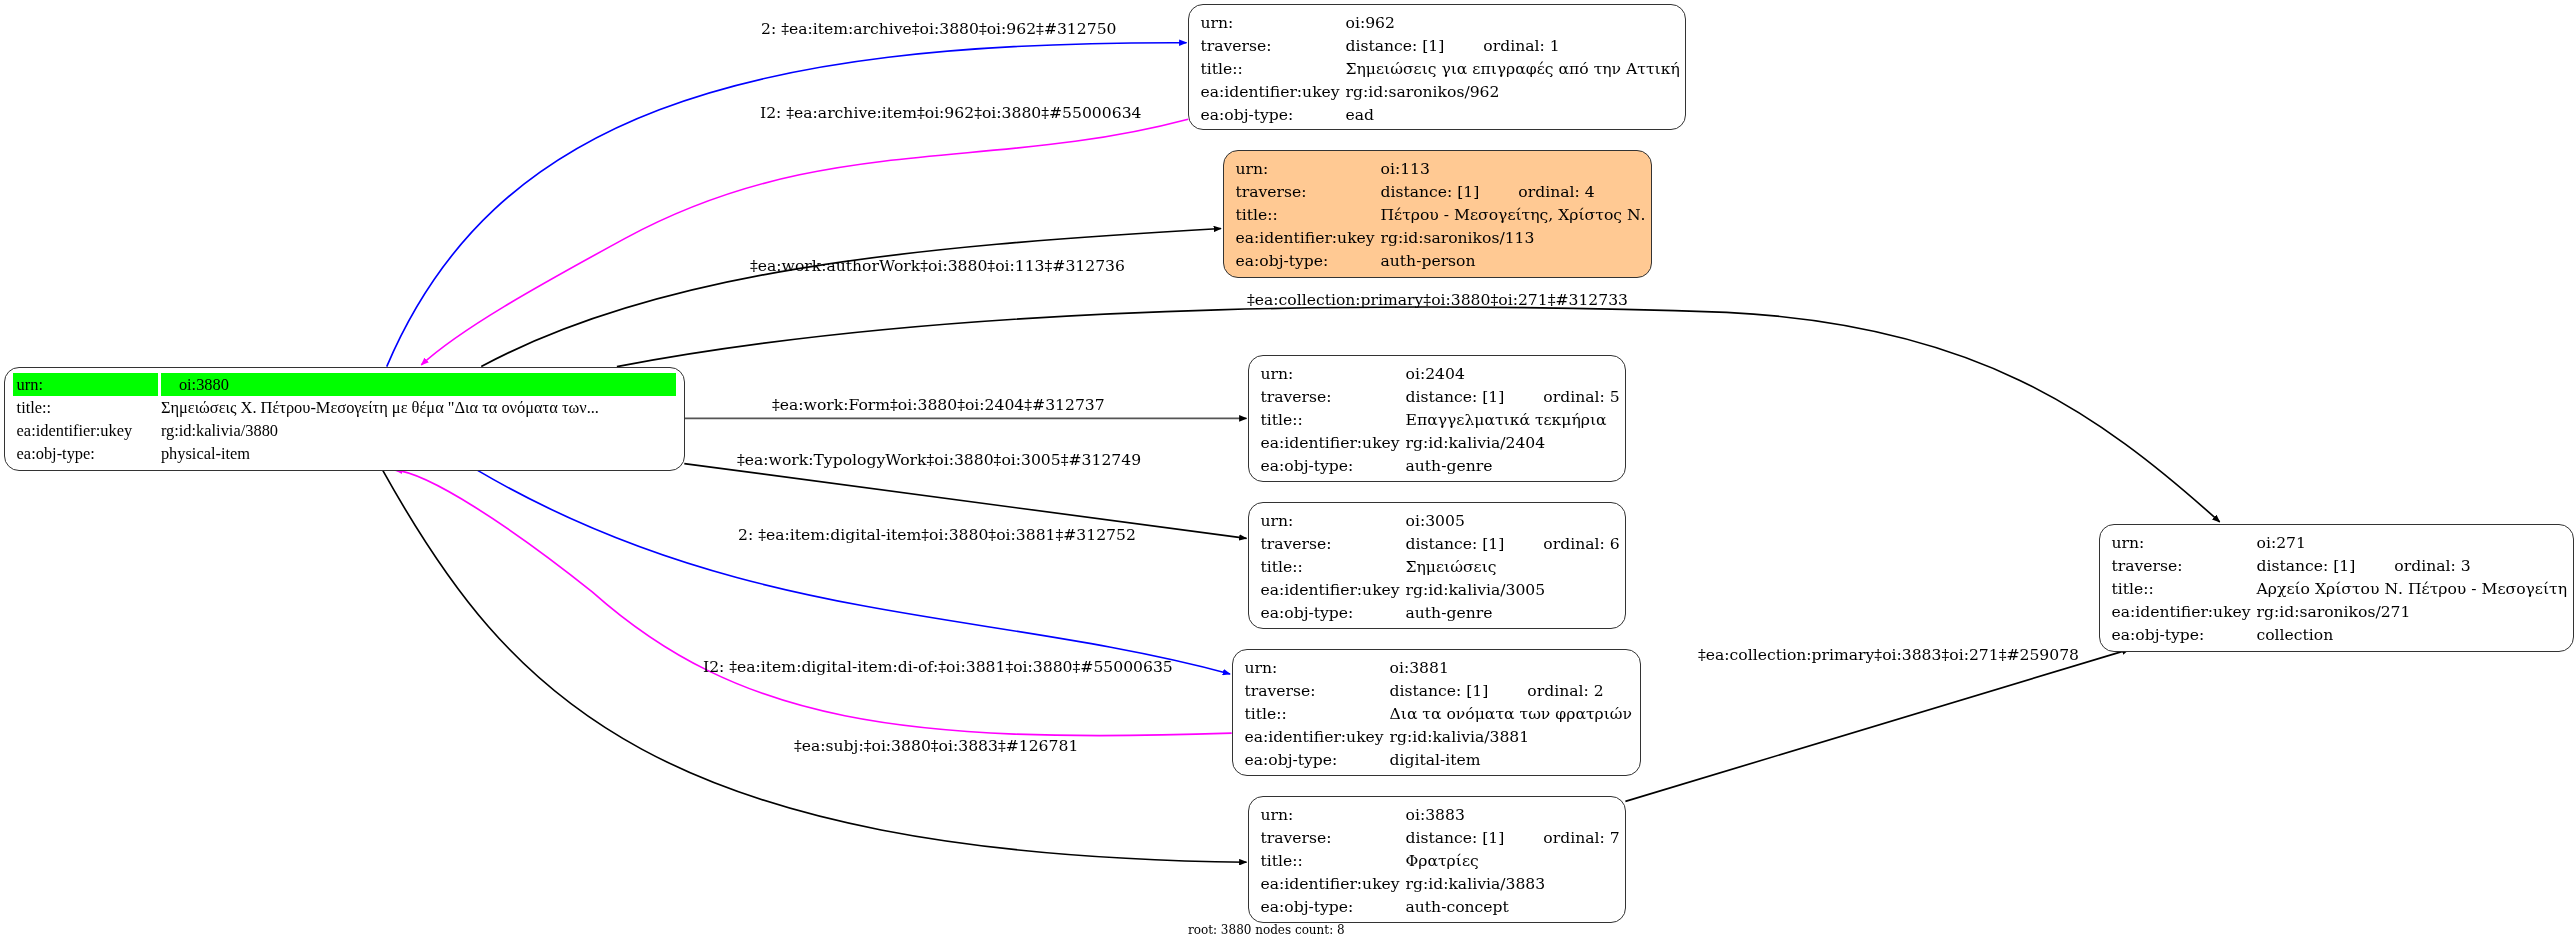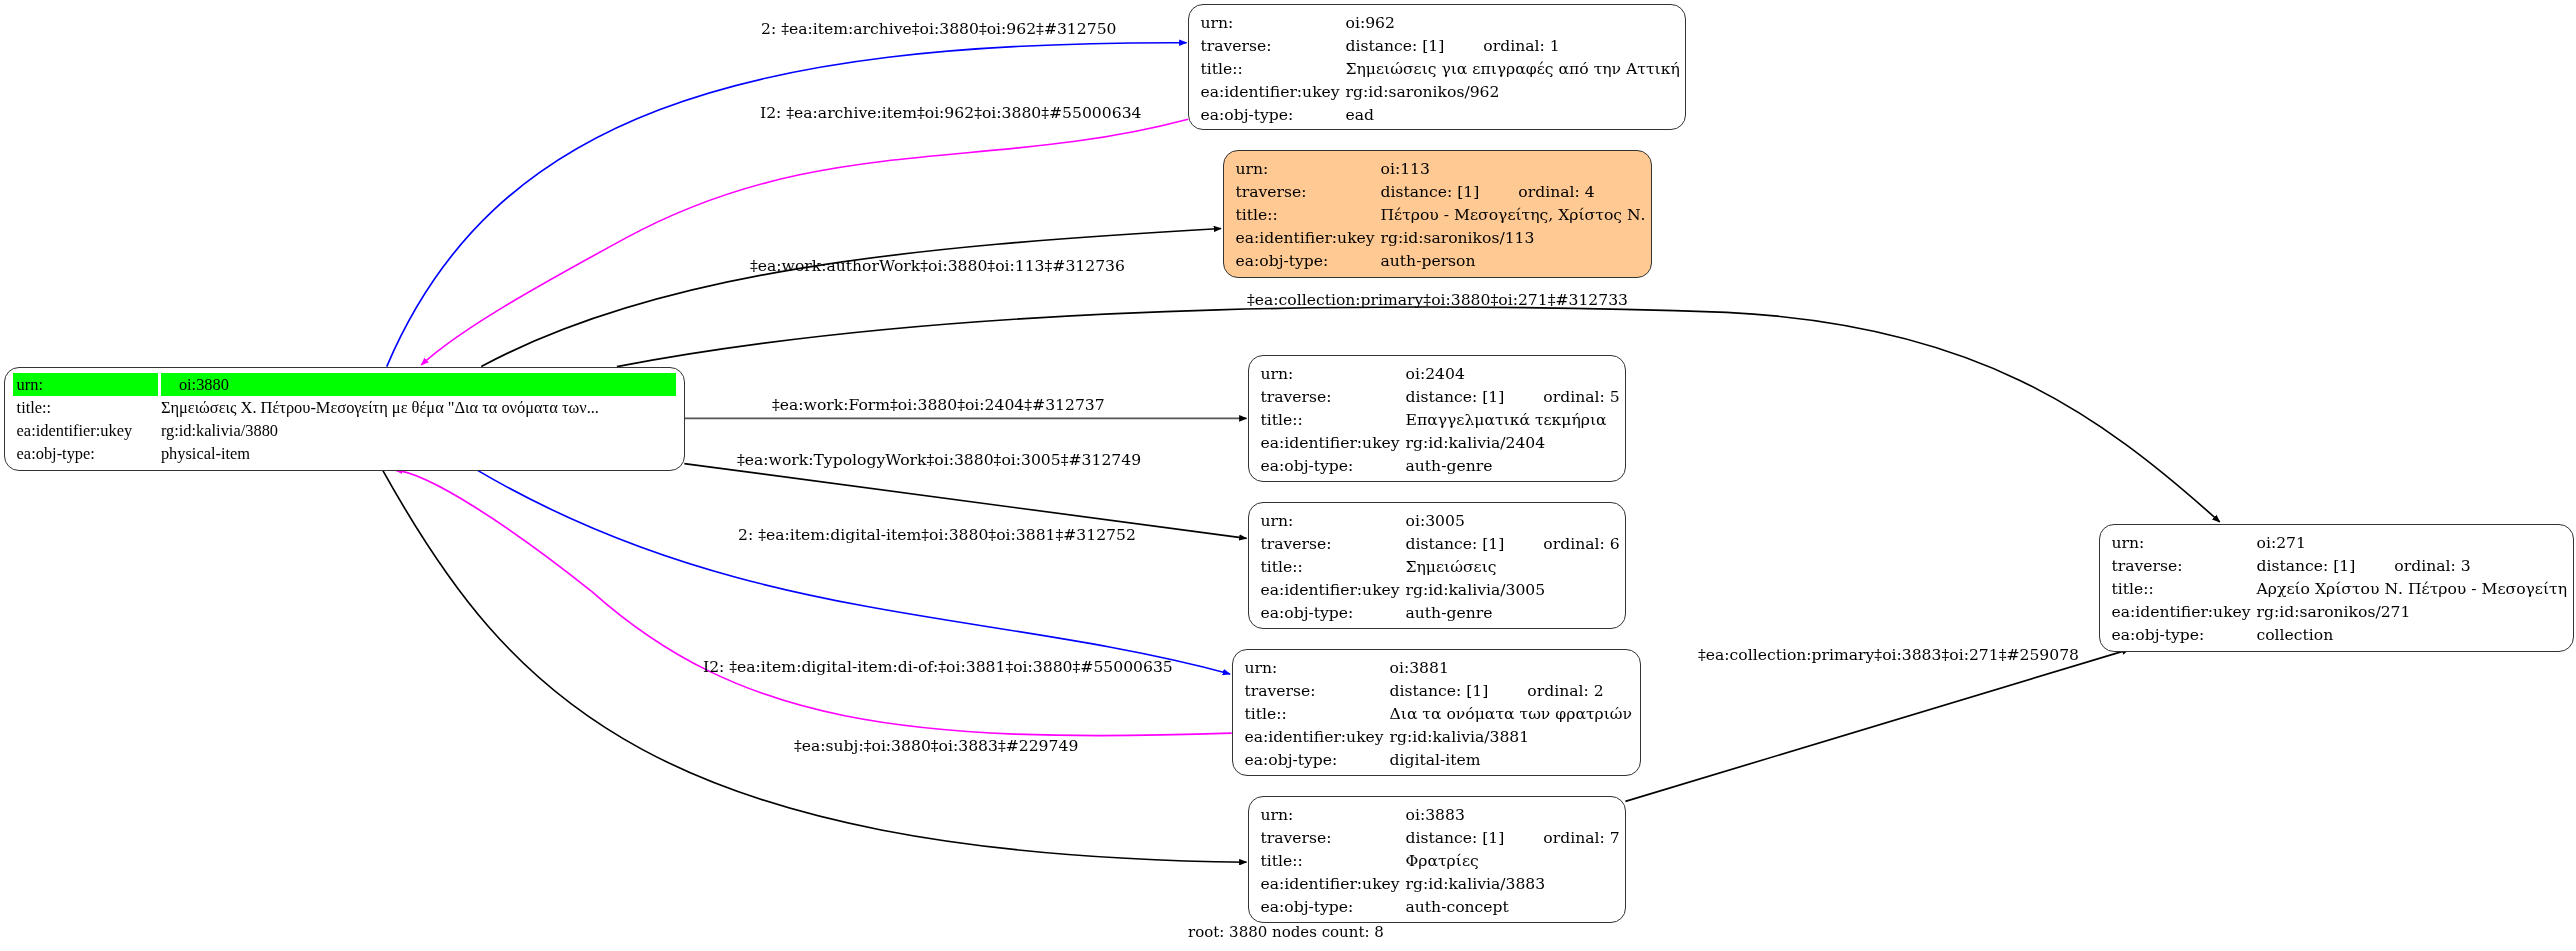--- a/index.html
+++ b/index.html
@@ -14,21 +14,21 @@
   .v { flex:1; }
   .ord { margin-left:39px; }
   .root { padding:5px 8.2px; font-family:"Liberation Serif", serif; font-size:16.4px; }
   .root .row { line-height:23px; }
   .root .k { width:141px; flex:0 0 141px; }
   .root .row.hl .k, .root .row.hl .v { background:#00ff00; }
   .root .row.hl .k { margin-right:3.3px; padding-left:3.3px; }
   .root .row.hl .v { padding-left:18px; }
   .root .row:not(.hl) .k { padding-left:3.3px; margin-right:3.3px; }
   .elabel { position:absolute; font-size:15.6px; white-space:nowrap; }
-  .footer { position:absolute; font-size:15px; white-space:nowrap; }
+  .footer { position:absolute; font-size:12px; white-space:nowrap; }
 </style>
 </head>
 <body>
 
 <svg id="edges" xmlns="http://www.w3.org/2000/svg" viewBox="0 0 3133 1157" width="2576" height="951">
   <defs>
     <marker id="ah-blue" markerWidth="10" markerHeight="8" refX="9" refY="4" orient="auto" markerUnits="userSpaceOnUse">
         <path d="M0,0 L10,4 L0,8 z" fill="#0000ff"></path>
       </marker>
     <marker id="ah-mag" markerWidth="10" markerHeight="8" refX="9" refY="4" orient="auto" markerUnits="userSpaceOnUse">
@@ -51,21 +51,21 @@
 </svg>
 
 <div class="elabel" style="left:761px;top:20px;">2: ‡ea:item:archive‡oi:3880‡oi:962‡#312750</div>
 <div class="elabel" style="left:747px;top:104px;margin-left:13px;">I2: ‡ea:archive:item‡oi:962‡oi:3880‡#55000634</div>
 <div class="elabel" style="left:750px;top:225px;margin-top:32px;">‡ea:work:authorWork‡oi:3880‡oi:113‡#312736</div>
 <div class="elabel" style="left:1247px;top:291px;">‡ea:collection:primary‡oi:3880‡oi:271‡#312733</div>
 <div class="elabel" style="left:772px;top:396px;">‡ea:work:Form‡oi:3880‡oi:2404‡#312737</div>
 <div class="elabel" style="left:737px;top:451px;">‡ea:work:TypologyWork‡oi:3880‡oi:3005‡#312749</div>
 <div class="elabel" style="left:738px;top:526px;">2: ‡ea:item:digital-item‡oi:3880‡oi:3881‡#312752</div>
 <div class="elabel" style="left:703px;top:658px;">I2: ‡ea:item:digital-item:di-of:‡oi:3881‡oi:3880‡#55000635</div>
-<div class="elabel" style="left:794px;top:737px;">‡ea:subj:‡oi:3880‡oi:3883‡#229749</div>
+<div class="elabel" style="left:794px;top:737px;">‡ea:subj:‡oi:3880‡oi:3883‡#126781</div>
 <div class="elabel" style="left:1698px;top:646px;">‡ea:collection:primary‡oi:3883‡oi:271‡#259078</div>
 
 <div class="node root" style="left:4.1px;top:367px;width:681px;height:104px;">
   <div class="row hl">
     <span class="k">urn:</span>
     <span class="v">oi:3880</span>
   </div>
   <div class="row">
     <span class="k">title::</span>
     <span class="v">Σημειώσεις Χ. Πέτρου-Μεσογείτη με θέμα "Δια τα ονόματα των...</span>

